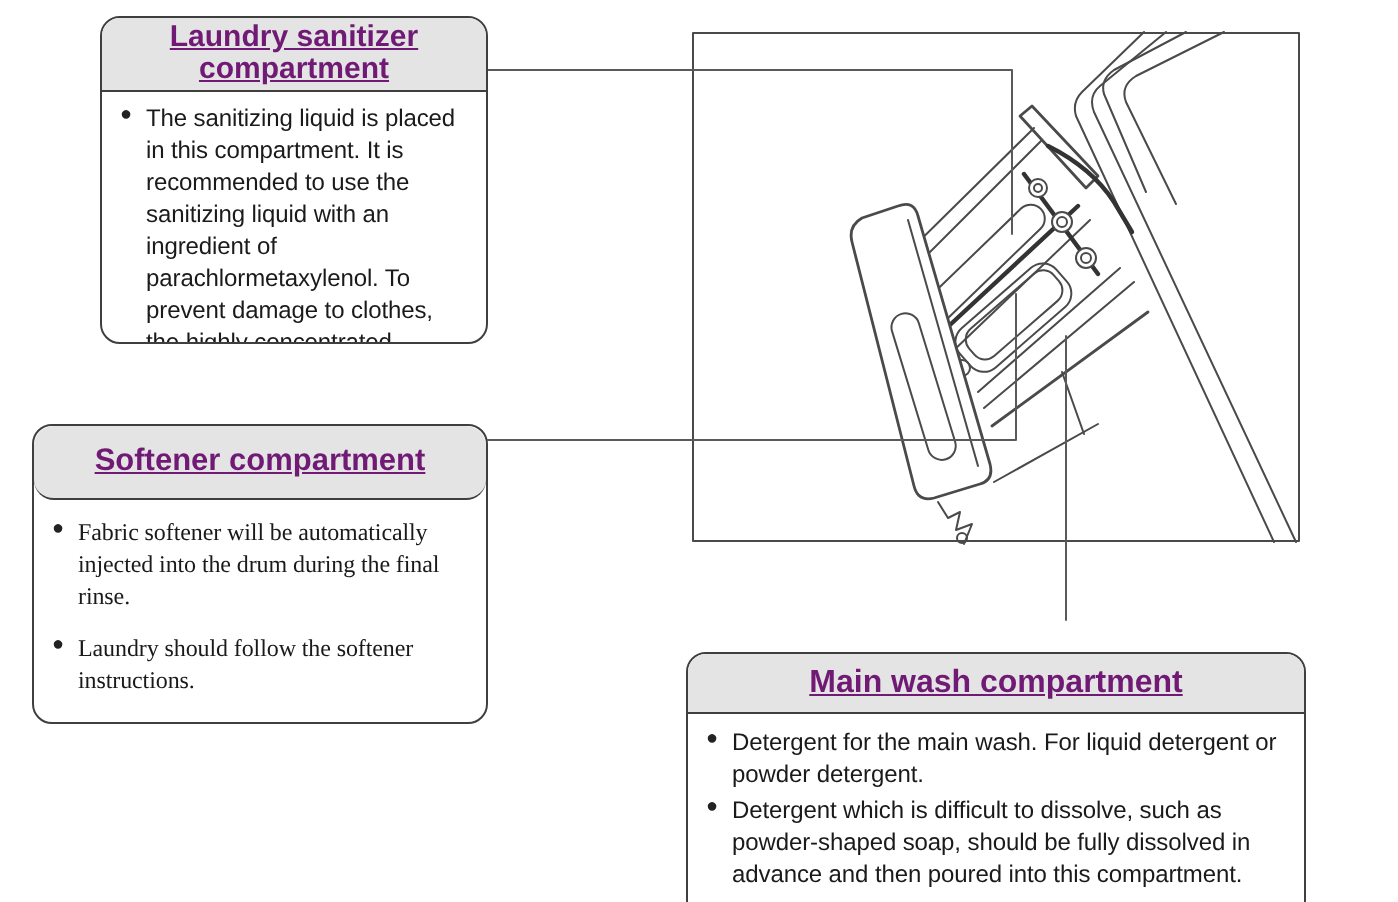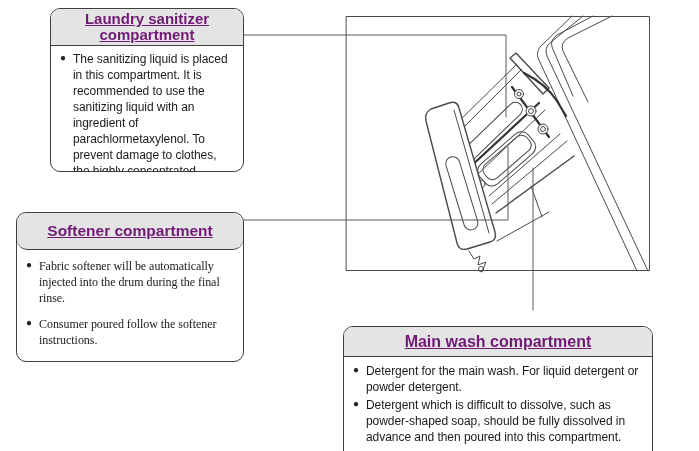--- a/index.html
+++ b/index.html
@@ -115,21 +115,21 @@
         <li>The sanitizing liquid is placed in this compartment. It is recommended to use the sanitizing liquid with an ingredient of parachlormetaxylenol. To prevent damage to clothes, the highly concentrated sanitizing liquid should be added according to its instructions.</li>
       </ul>
     </div>
   </div>
 
   <div class="callout" id="box-softener">
     <div class="hdr">Softener compartment</div>
     <div class="body">
       <ul>
         <li>Fabric softener  will be automatically injected into the drum during the final rinse.</li>
-        <li>Consumer poured follow the softener instructions.</li>
+        <li>Laundry should follow the softener instructions.</li>
       </ul>
     </div>
   </div>
 
   <div class="callout" id="box-mainwash">
     <div class="hdr">Main wash compartment</div>
     <div class="body">
       <ul>
         <li>Detergent for the main wash. For liquid detergent or powder detergent.</li>
         <li>Detergent which is difficult to dissolve, such as powder-shaped soap, should be fully dissolved in advance and then poured into this compartment.</li>

